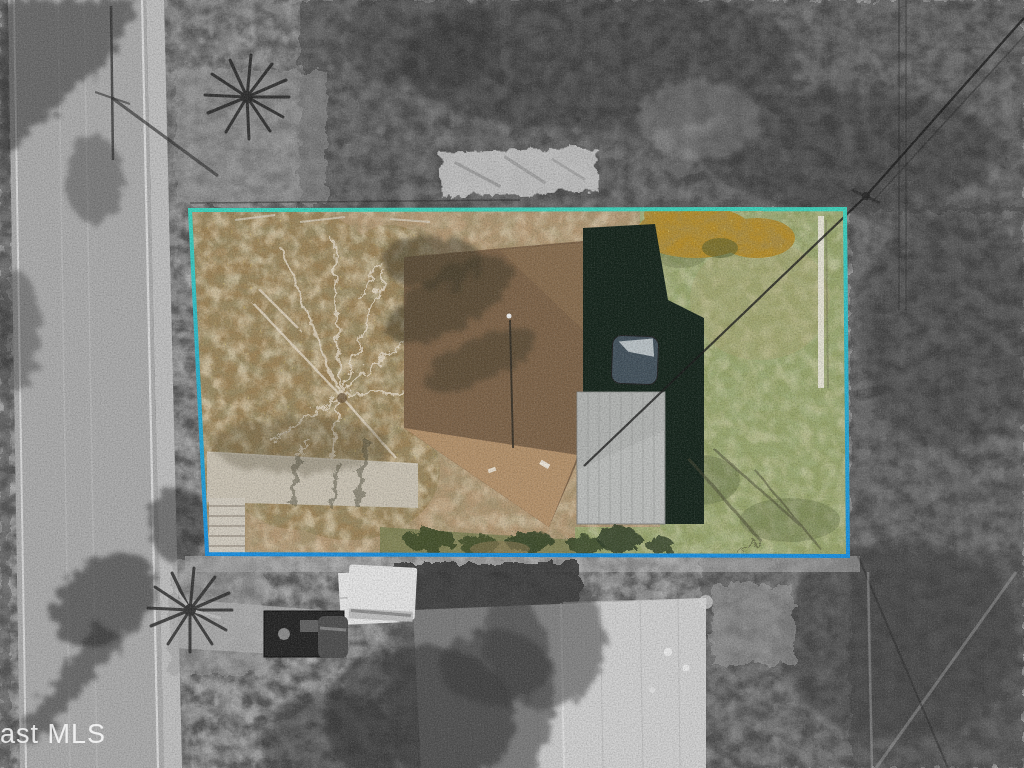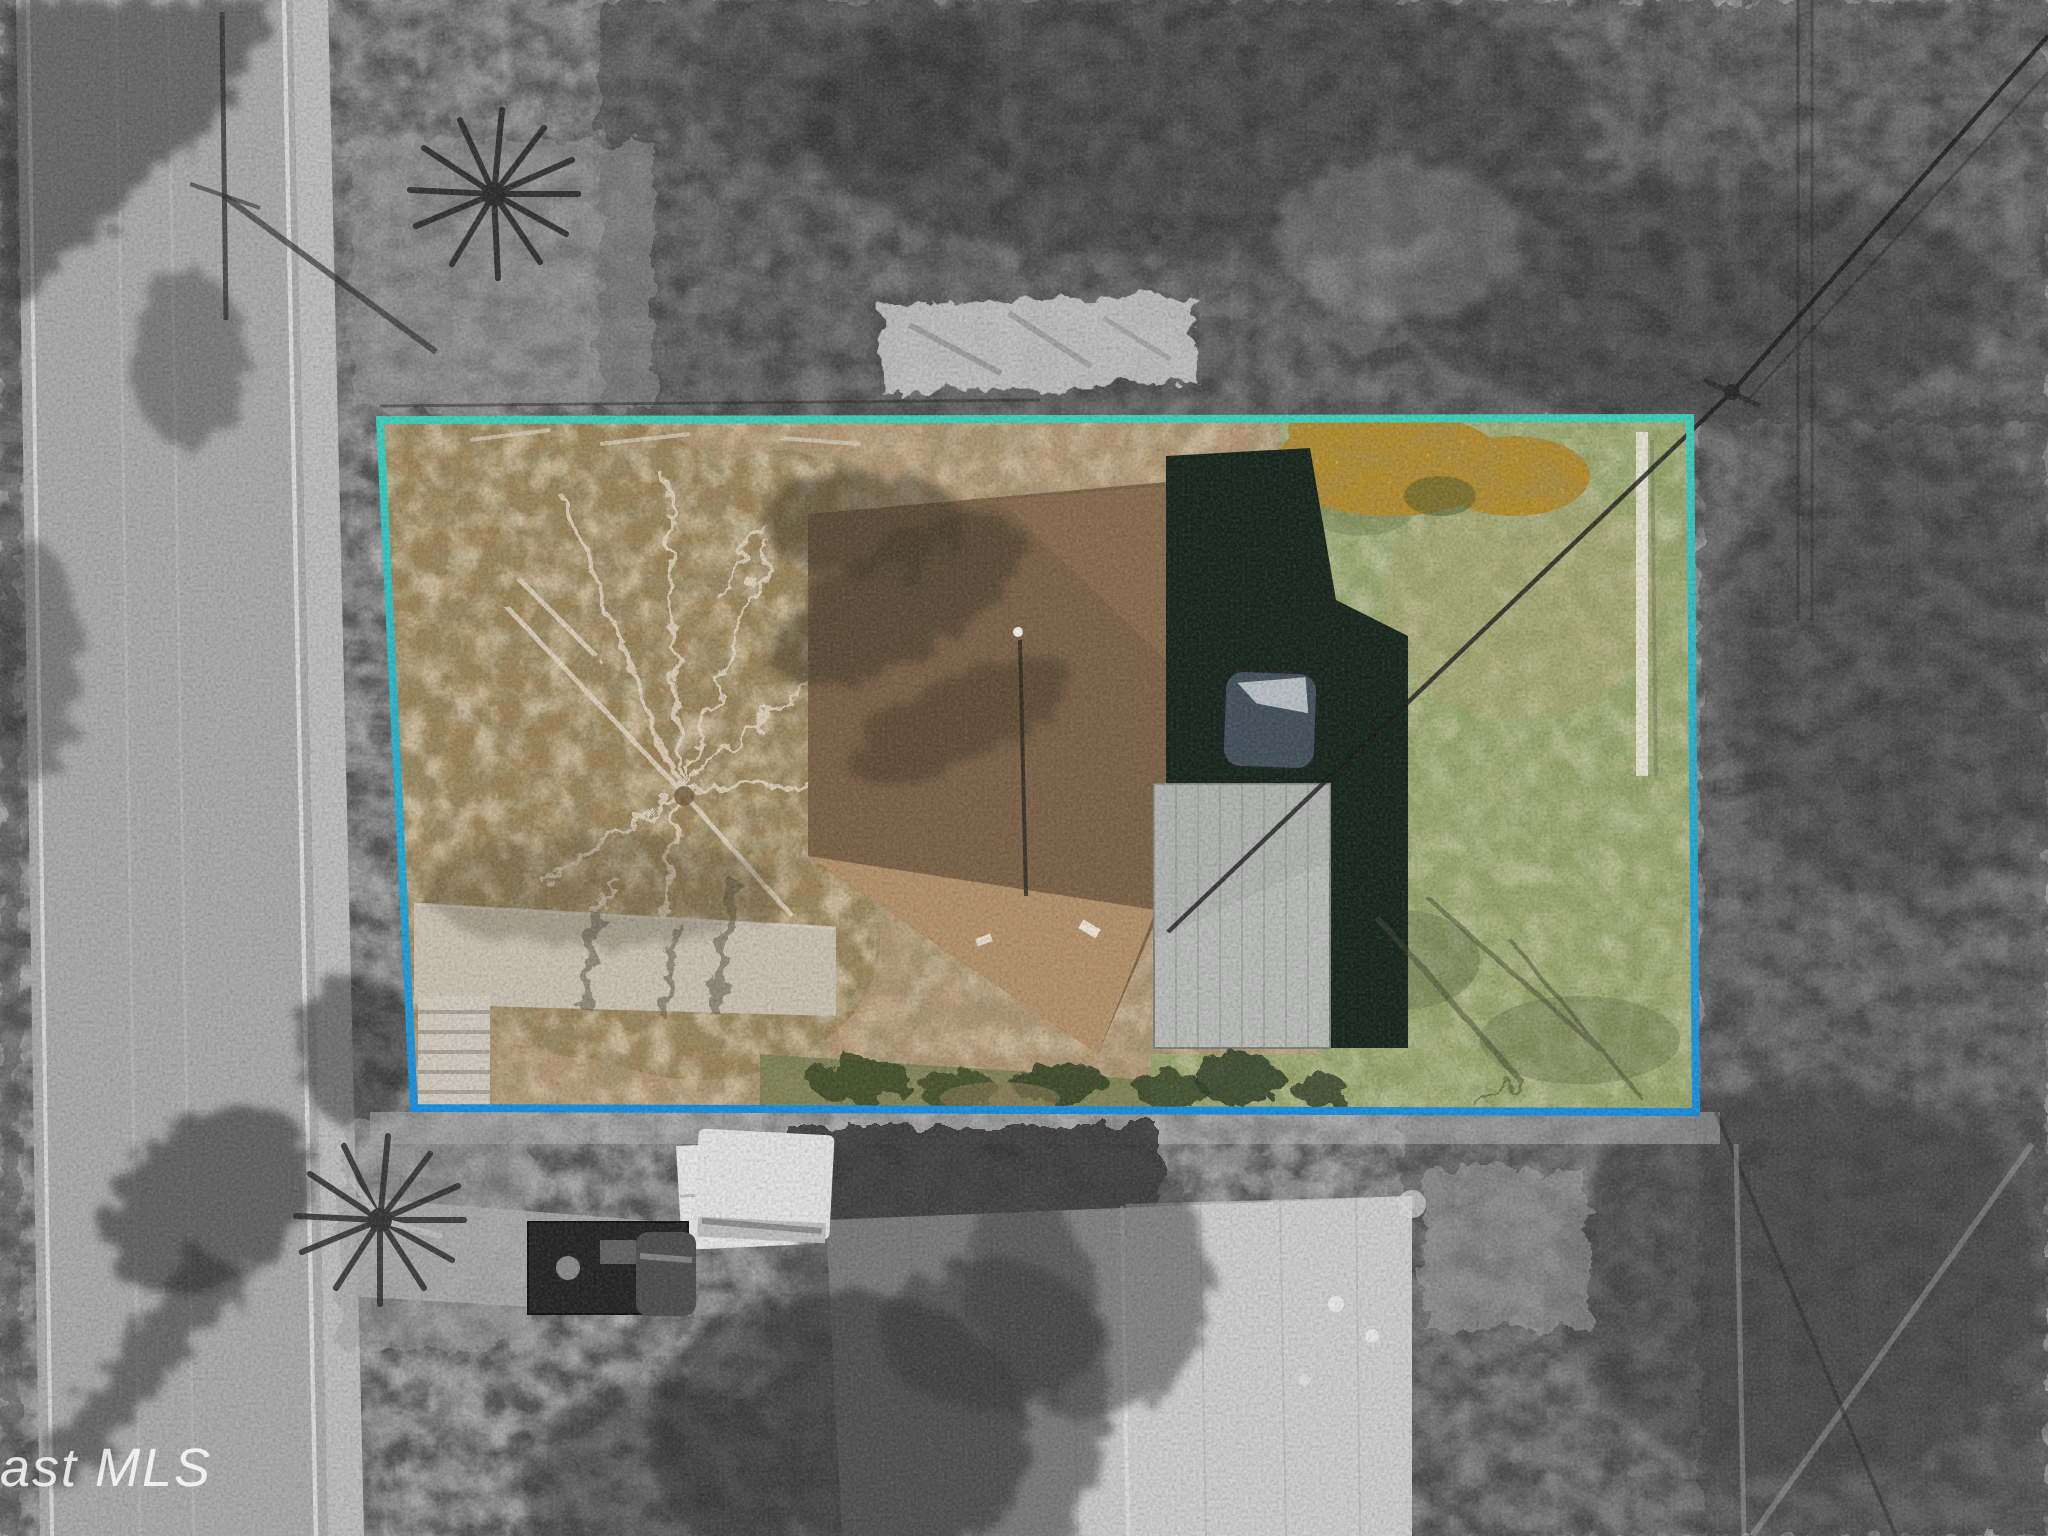--- a/index.html
+++ b/index.html
@@ -1,16 +1,16 @@
 <!DOCTYPE html>
 <html><head>
 <meta charset="utf-8">
 <style>
   html,body{margin:0;padding:0;background:#000;}
-  .stage{position:relative;width:1024px;height:768px;overflow:hidden;background:#7dd3fc;font-style:italic;}
+  .stage{position:relative;width:1024px;height:768px;overflow:hidden;background:#7dd3fc;}
   svg{display:block;}
   .wm{font-family:"Liberation Sans",sans-serif;font-weight:400;letter-spacing:1px;}
 </style>
 </head>
 <body>
 
 <div class="stage">
 <svg width="1024" height="768" viewBox="0 0 1024 768" xmlns="http://www.w3.org/2000/svg">
   <defs>
     <linearGradient id="bGrad" x1="0" y1="0" x2="0" y2="1">

